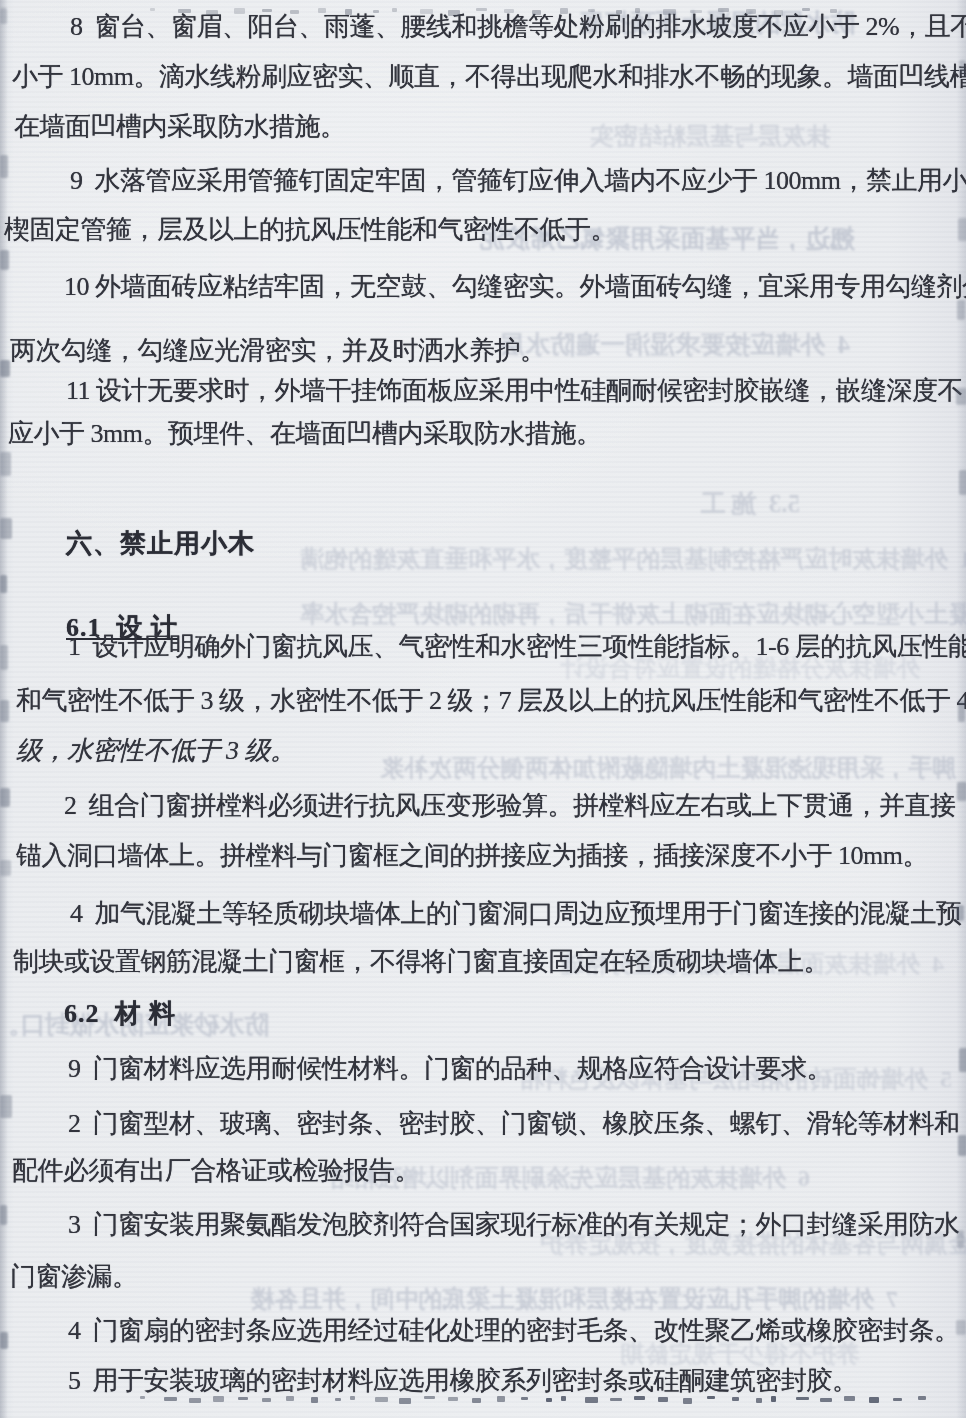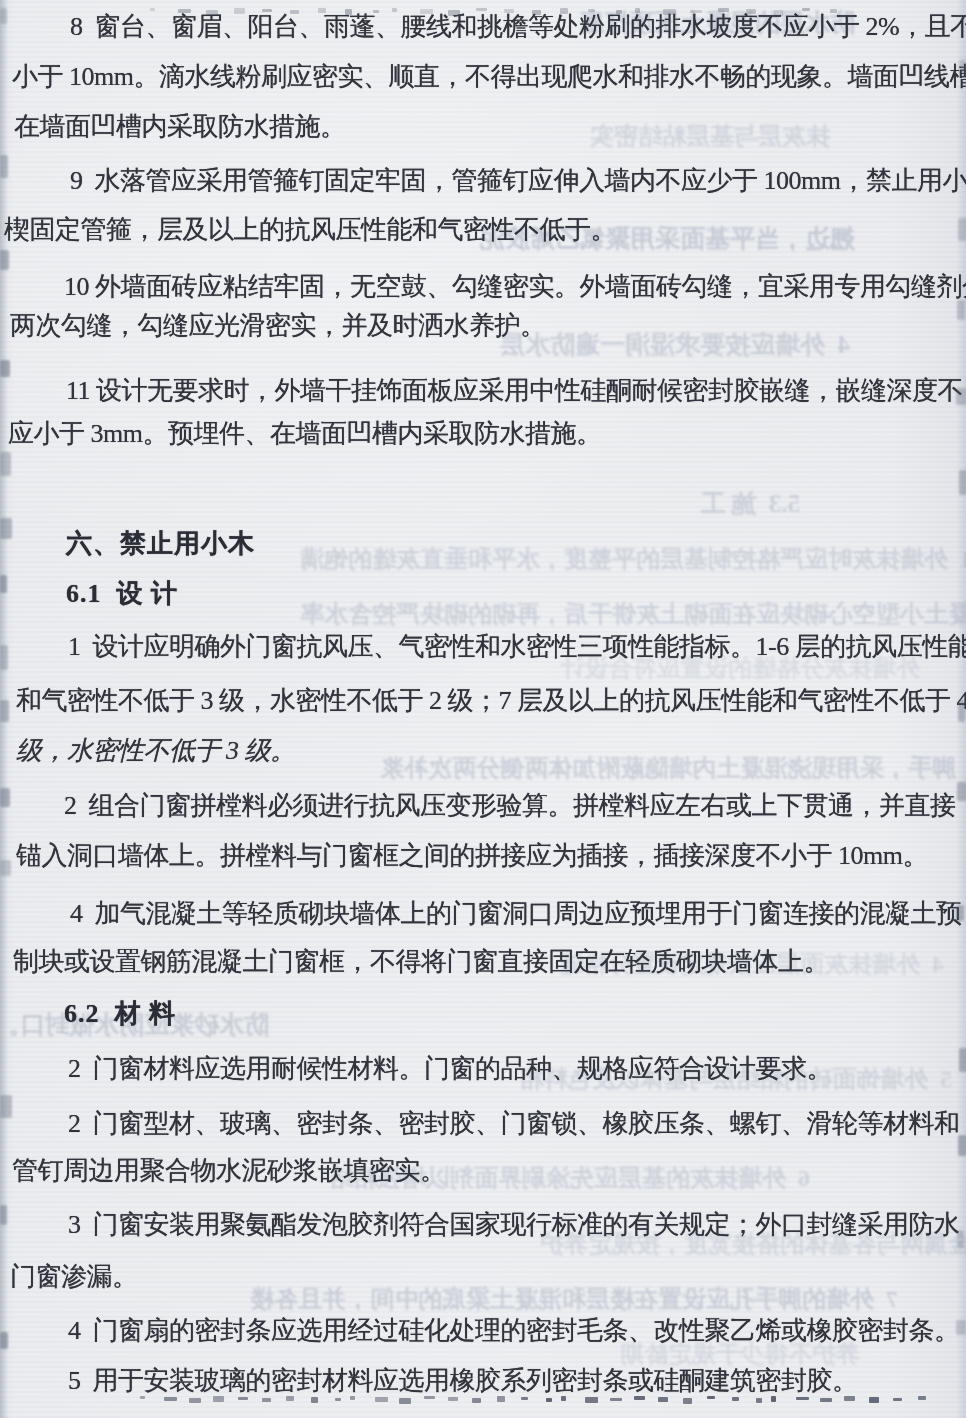--- a/index.html
+++ b/index.html
@@ -78,36 +78,36 @@
       <div class="bleed" style="left: 250px; top: 1283px; opacity: 0.4; font-size: 24px;">7  外墙的脚手孔应设置在楼层和混凝土梁底的中间，并且各楼</div>
       <div class="bleed" style="left: 620px; top: 1338px; opacity: 0.24; font-size: 24px;">养护不得少于规定龄期</div>
     </div>
   <div id="text-layer">
       <div class="line" style="left: 70px; top: 10px;">8  窗台、窗眉、阳台、雨蓬、腰线和挑檐等处粉刷的排水坡度不应小于 2%，且不</div>
       <div class="line" style="left: 12px; top: 60px;">小于 10mm。滴水线粉刷应密实、顺直，不得出现爬水和排水不畅的现象。墙面凹线槽应</div>
       <div class="line" style="left: 14px; top: 110px;">在墙面凹槽内采取防水措施。</div>
       <div class="line" style="left: 70px; top: 164px;">9  水落管应采用管箍钉固定牢固，管箍钉应伸入墙内不应少于 100mm，禁止用小木</div>
       <div class="line" style="left: 4px; top: 213px;">楔固定管箍，层及以上的抗风压性能和气密性不低于。</div>
       <div class="line" style="left: 64px; top: 270px;">10 外墙面砖应粘结牢固，无空鼓、勾缝密实。外墙面砖勾缝，宜采用专用勾缝剂分</div>
-      <div class="line" style="left: 10px; top: 309px; text-align: right;">两次勾缝，勾缝应光滑密实，并及时洒水养护。</div>
+      <div class="line" style="left: 10px; top: 334px; text-align: right;">两次勾缝，勾缝应光滑密实，并及时洒水养护。</div>
       <div class="line" style="left: 66px; top: 374px;">11 设计无要求时，外墙干挂饰面板应采用中性硅酮耐候密封胶嵌缝，嵌缝深度不</div>
       <div class="line" style="left: 8px; top: 417px;">应小于 3mm。预埋件、在墙面凹槽内采取防水措施。</div>
       <div class="line heading" style="left: 66px; top: 527px;">六、禁止用小木</div>
-      <div class="line heading" style="left: 66px; top: 577px;">6.1  设 计</div>
+      <div class="line heading" style="left: 66px; top: 611px; text-decoration: underline;">6.1  设 计</div>
       <div class="line" style="left: 68px; top: 630px;">1  设计应明确外门窗抗风压、气密性和水密性三项性能指标。1-6 层的抗风压性能</div>
       <div class="line" style="left: 16px; top: 684px;">和气密性不低于 3 级，水密性不低于 2 级；7 层及以上的抗风压性能和气密性不低于 4</div>
       <div class="line" style="left: 16px; top: 734px; font-style: italic;">级，水密性不低于 3 级。</div>
       <div class="line" style="left: 64px; top: 789px;">2  组合门窗拼樘料必须进行抗风压变形验算。拼樘料应左右或上下贯通，并直接</div>
       <div class="line" style="left: 16px; top: 839px;">锚入洞口墙体上。拼樘料与门窗框之间的拼接应为插接，插接深度不小于 10mm。</div>
       <div class="line" style="left: 70px; top: 897px;">4  加气混凝土等轻质砌块墙体上的门窗洞口周边应预埋用于门窗连接的混凝土预</div>
       <div class="line" style="left: 13px; top: 945px;">制块或设置钢筋混凝土门窗框，不得将门窗直接固定在轻质砌块墙体上。</div>
       <div class="line heading" style="left: 64px; top: 997px;">6.2  材 料</div>
-      <div class="line" style="left: 68px; top: 1052px;">2  门窗材料应选用耐候性材料。门窗的品种、规格应符合设计要求。</div>
+      <div class="line" style="left: 68px; top: 1052px;">9  门窗材料应选用耐候性材料。门窗的品种、规格应符合设计要求。</div>
       <div class="line" style="left: 68px; top: 1107px;">2  门窗型材、玻璃、密封条、密封胶、门窗锁、橡胶压条、螺钉、滑轮等材料和</div>
-      <div class="line" style="left: 12px; top: 1154px;">管钉周边用聚合物水泥砂浆嵌填密实。</div>
+      <div class="line" style="left: 12px; top: 1154px;">配件必须有出厂合格证或检验报告。</div>
       <div class="line" style="left: 68px; top: 1208px;">3  门窗安装用聚氨酯发泡胶剂符合国家现行标准的有关规定；外口封缝采用防水</div>
       <div class="line" style="left: 10px; top: 1260px;">门窗渗漏。</div>
       <div class="line" style="left: 68px; top: 1314px;">4  门窗扇的密封条应选用经过硅化处理的密封毛条、改性聚乙烯或橡胶密封条。</div>
       <div class="line" style="left: 68px; top: 1364px;">5  用于安装玻璃的密封材料应选用橡胶系列密封条或硅酮建筑密封胶。</div>
     </div>
   <div id="artifact-layer">
       <div class="edge-mark" style="left: 0px; top: 8px; width: 7px; height: 16px; opacity: 0.28;"></div>
       <div class="edge-mark" style="left: 0px; top: 155px; width: 8px; height: 23px; opacity: 0.355;"></div>
       <div class="edge-mark" style="left: 0px; top: 250px; width: 9px; height: 20px; opacity: 0.43;"></div>
       <div class="edge-mark" style="left: 0px; top: 360px; width: 10px; height: 17px; opacity: 0.505;"></div>

